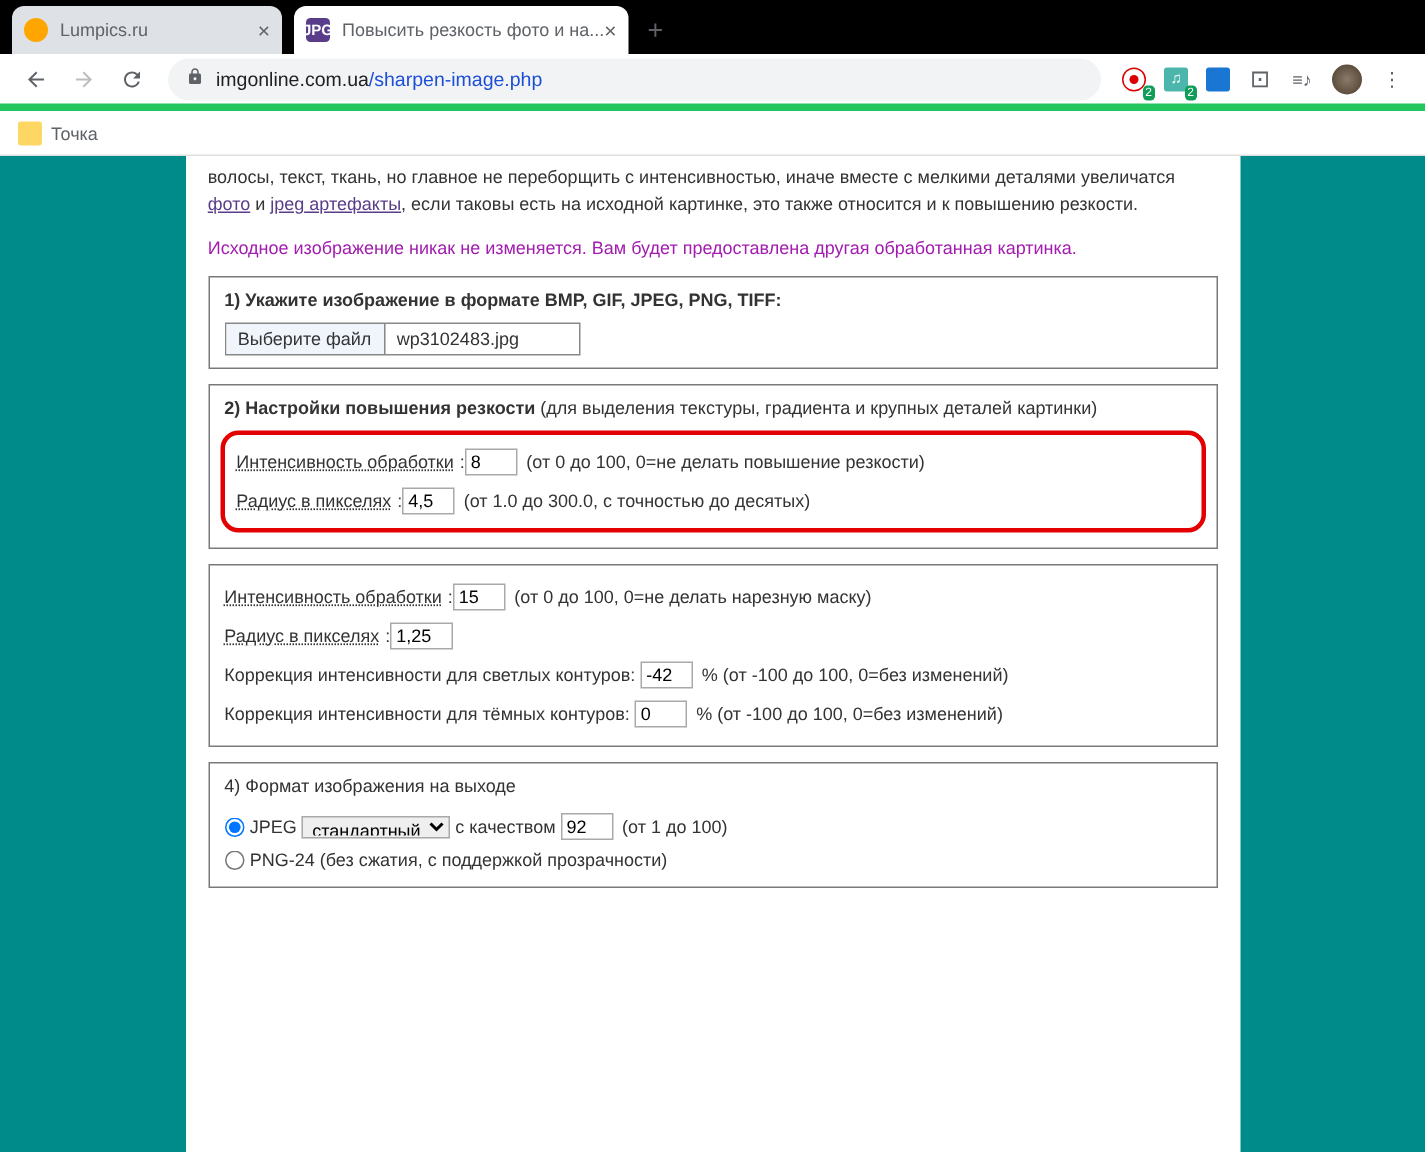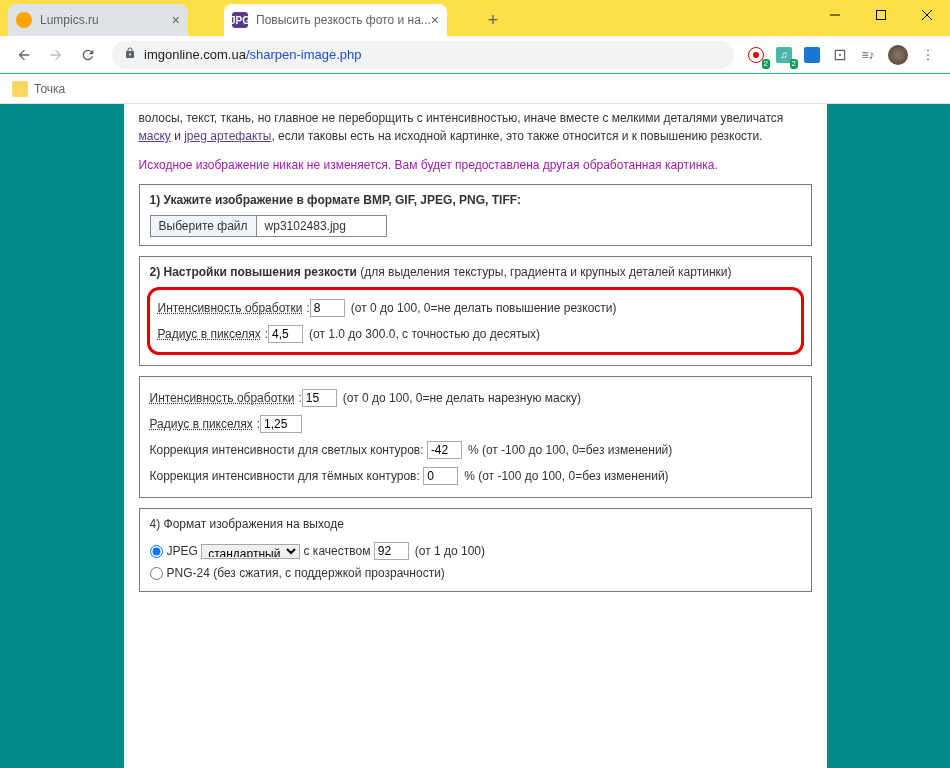--- a/index.html
+++ b/index.html
@@ -1,32 +1,32 @@
 <!DOCTYPE html>
 <html><head>
 <meta charset="utf-8">
 <style>
 * { box-sizing: border-box; margin: 0; padding: 0; }
 body { font-family: Arial, sans-serif; font-size: 13px; background: #fff; width: 950px; height: 768px; overflow: hidden; }
 
-.titlebar { background: #fde047; height: 36px; display: flex; align-items: flex-end; position: relative; gap: 28px; }
+.titlebar { background: #000000; height: 36px; display: flex; align-items: flex-end; position: relative; }
 .tab { background: #dee1e6; height: 32px; border-radius: 8px 8px 0 0; display: flex; align-items: center; padding: 0 8px; margin-top: 4px; font-size: 12px; color: #5f6368; position: relative; min-width: 180px; margin-left: 8px; }
 .tab.active { background: #fff; }
 .tab .favicon { width: 16px; height: 16px; border-radius: 3px; display: flex; align-items: center; justify-content: center; margin-right: 8px; font-size: 10px; font-weight: bold; }
 .tab .favicon.lumpics { background: #ffa500; color: #fff; border-radius: 50%; }
 .tab .favicon.imgonline { background: #5a3d8a; color: #fff; }
 .tab .close-x { margin-left: auto; font-size: 14px; color: #5f6368; cursor: pointer; }
 .new-tab { width: 28px; height: 28px; display: flex; align-items: center; justify-content: center; font-size: 18px; color: #5f6368; cursor: pointer; margin-left: 4px; margin-bottom: 2px; }
 
 .window-controls { position: absolute; right: 0; top: 0; display: flex; }
 .win-btn { width: 46px; height: 30px; display: flex; align-items: center; justify-content: center; color: #000; cursor: pointer; }
 .win-btn.close-w { color: #000; }
 .win-btn svg { width: 10px; height: 10px; }
 
-.toolbar { background: #fff; height: 38px; display: flex; align-items: center; padding: 0 8px; border-bottom: 1px solid #22c55e; }
+.toolbar { background: #fff; height: 38px; display: flex; align-items: center; padding: 0 8px; border-bottom: 5px solid #22c55e; }
 .nav-btn { width: 28px; height: 28px; display: flex; align-items: center; justify-content: center; color: #5f6368; cursor: pointer; border-radius: 50%; margin: 0 2px; }
 .nav-btn.disabled { color: #bdbdbd; cursor: default; }
 .address { flex: 1; height: 28px; background: #f1f3f4; border-radius: 14px; display: flex; align-items: center; padding: 0 12px; margin: 0 8px; font-size: 13px; color: #202124; }
 .address .lock { margin-right: 8px; color: #5f6368; }
 .address .path { color: #1d4ed8; }
 .ext-icon { width: 24px; height: 24px; display: flex; align-items: center; justify-content: center; margin: 0 2px; cursor: pointer; border-radius: 4px; font-size: 12px; }
 .badge-icon { position: relative; }
 .badge { position: absolute; bottom: -2px; right: -2px; background: #0f9d58; color: #fff; font-size: 8px; border-radius: 3px; padding: 0 2px; line-height: 10px; }
 .avatar { width: 20px; height: 20px; border-radius: 50%; background: radial-gradient(circle, #8a7a6a, #4a3a2a); margin: 0 6px; cursor: pointer; }
 .menu-dots { width: 28px; height: 28px; display: flex; align-items: center; justify-content: center; color: #5f6368; cursor: pointer; }
@@ -153,21 +153,21 @@
   <div class="bookmark-item">
     <span class="bookmark-icon"></span>
     <span>Точка</span>
   </div>
 </div>
 
 <div class="page-wrap">
   <div class="content">
 
     <div class="intro-text">
-      <span>волосы, текст, ткань, но главное не переборщить с интенсивностью, иначе вместе с мелкими деталями увеличатся </span><a>маску</a><span> и </span><a>jpeg артефакты</a><span>, если таковы есть на исходной картинке, это также относится и к повышению резкости.</span>
+      <span>волосы, текст, ткань, но главное не переборщить с интенсивностью, иначе вместе с мелкими деталями увеличатся </span><a>фото</a><span> и </span><a>jpeg артефакты</a><span>, если таковы есть на исходной картинке, это также относится и к повышению резкости.</span>
     </div>
     <div class="intro-note">Исходное изображение никак не изменяется. Вам будет предоставлена другая обработанная картинка.</div>
 
     <div class="section">
       <div class="section-title"><span class="section-title-main">1) Укажите изображение в формате BMP, GIF, JPEG, PNG, TIFF:</span></div>
       <div class="file-wrap">
         <span class="file-btn">Выберите файл</span>
         <span class="file-name">wp3102483.jpg</span>
       </div>
     </div>

